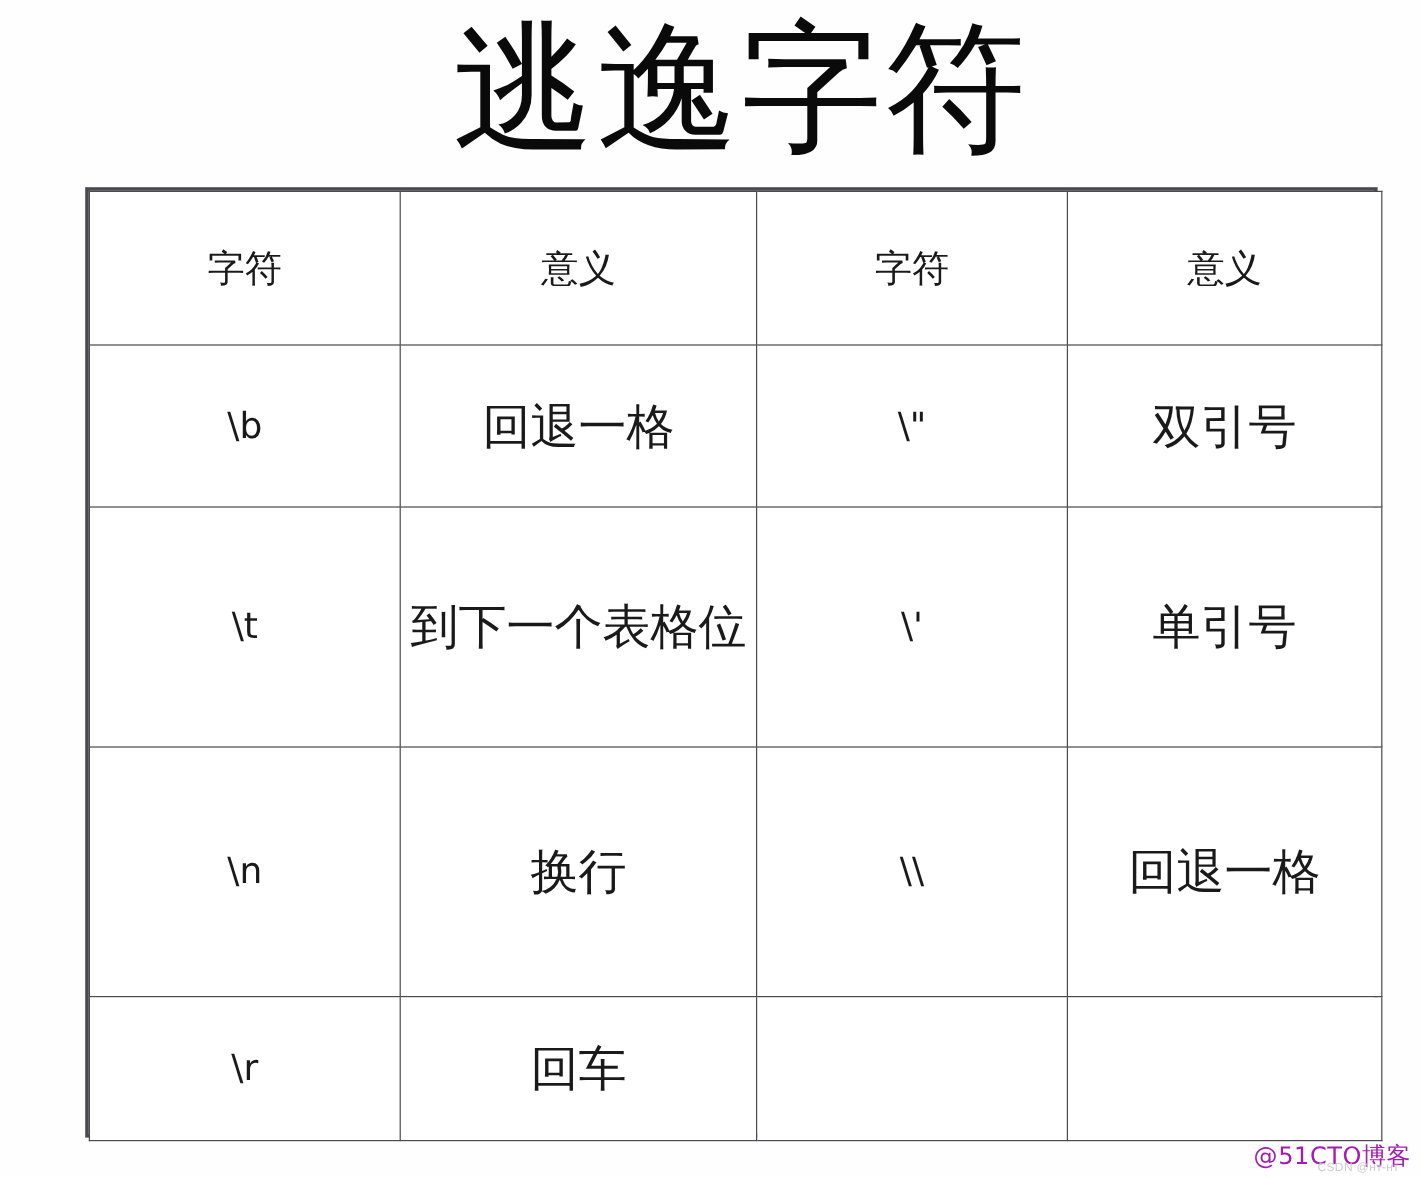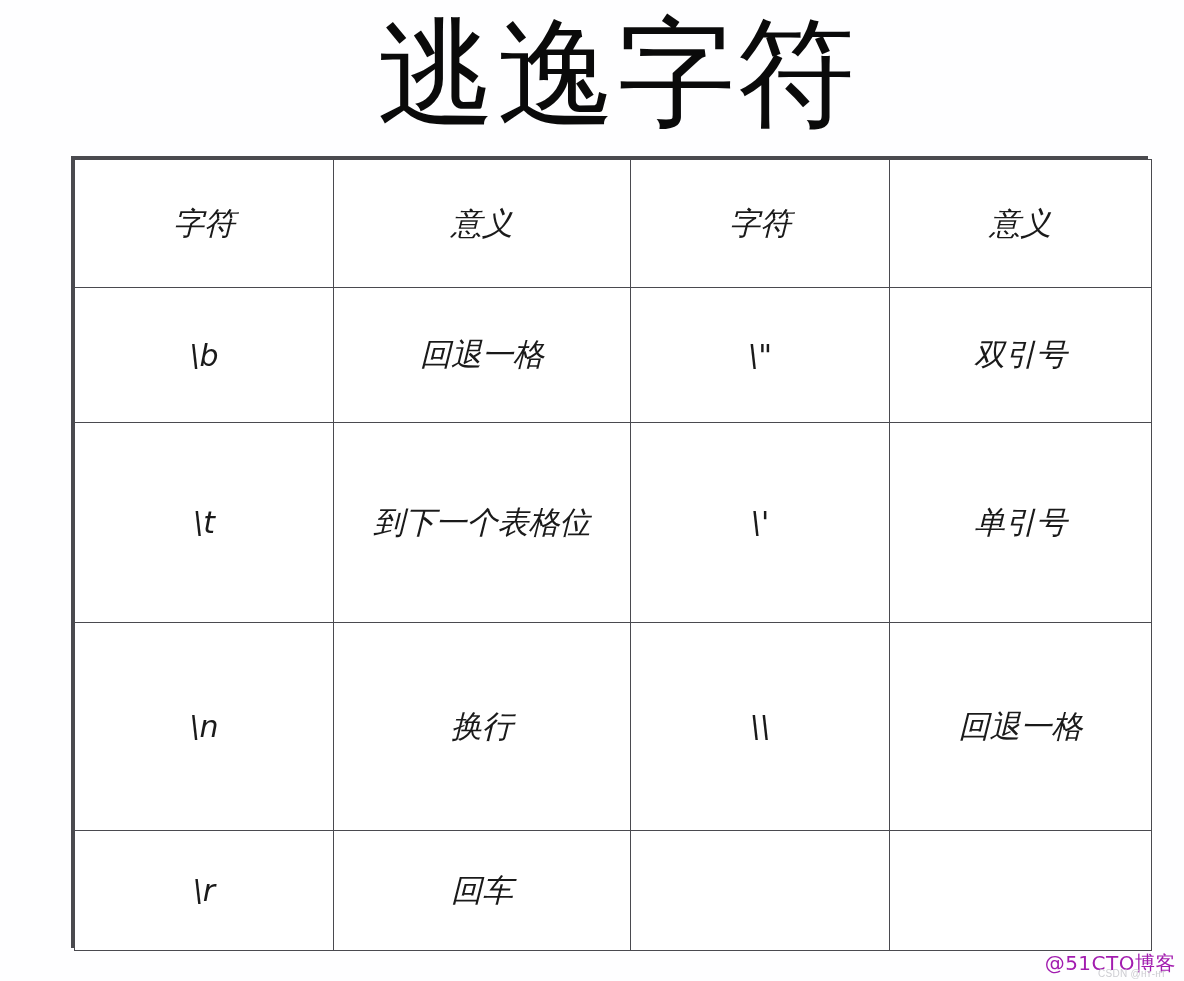--- a/index.html
+++ b/index.html
@@ -47,28 +47,27 @@
     height: 792px;
     box-sizing: border-box;
     border: 3px solid #4a4a4f;
     background: #ffffff;
   }
   table.esc {
     width: 100%;
     height: 100%;
     border-collapse: collapse;
     table-layout: fixed;
-    font-style: italic;
   }
   table.esc td {
     border: 1px solid #4a4a4f;
     text-align: center;
     vertical-align: middle;
     color: #1a1a1a;
-    font-size: 31px;
+    font-size: 40px;
     font-family: "DejaVu Sans", "Liberation Sans", sans-serif;
     font-weight: 400;
     padding: 0;
     background: #ffffff;
   }
   table.esc td.mono {
     font-family: "DejaVu Sans", "Liberation Sans", sans-serif;
     font-size: 30px;
     letter-spacing: 0px;
   }

